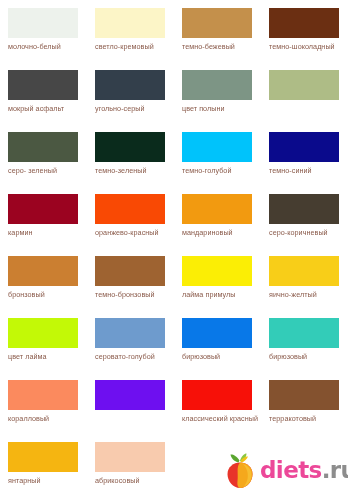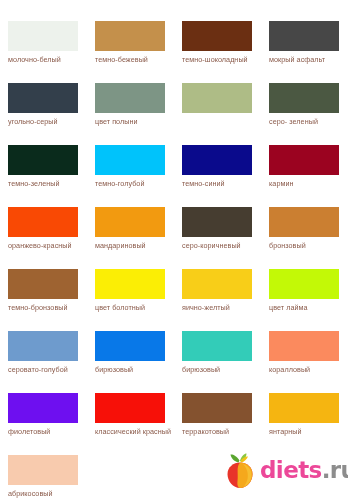--- a/index.html
+++ b/index.html
@@ -25,21 +25,21 @@
     top: 0;
     width: 348px;
     display: flex;
     flex-wrap: wrap;
     align-content: flex-start;
   }
   .swatch-cell {
     width: 87px;
     height: 62px;
     box-sizing: border-box;
-    padding: 21px 0 0 8px;
+    padding: 8px 0 0 8px;
     position: relative;
   }
   .swatch-chip {
     width: 70px;
     height: 30px;
     display: block;
   }
   .swatch-label {
     display: block;
     width: 80px;
@@ -83,20 +83,24 @@
 <body>
 
 <div id="palette-page">
 
   <div class="palette-grid" style="color: rgb(138, 90, 74);">
       <div class="swatch-cell">
         <span class="swatch-chip" style="background: rgb(237, 242, 236);"></span>
         <span class="swatch-label">молочно-белый</span>
       </div>
       <div class="swatch-cell">
+        <span class="swatch-chip" style="background: rgb(252, 245, 199);"></span>
+        <span class="swatch-label">светло-кремовый</span>
+      </div>
+      <div class="swatch-cell">
         <span class="swatch-chip" style="background: rgb(196, 144, 75);"></span>
         <span class="swatch-label">темно-бежевый</span>
       </div>
       <div class="swatch-cell">
         <span class="swatch-chip" style="background: rgb(107, 47, 18);"></span>
         <span class="swatch-label">темно-шоколадный</span>
       </div>
       <div class="swatch-cell">
         <span class="swatch-chip" style="background: rgb(71, 71, 71);"></span>
         <span class="swatch-label">мокрый асфальт</span>
@@ -147,21 +151,21 @@
       <div class="swatch-cell">
         <span class="swatch-chip" style="background: rgb(203, 127, 49);"></span>
         <span class="swatch-label">бронзовый</span>
       </div>
       <div class="swatch-cell">
         <span class="swatch-chip" style="background: rgb(158, 99, 49);"></span>
         <span class="swatch-label">темно-бронзовый</span>
       </div>
       <div class="swatch-cell">
         <span class="swatch-chip" style="background: rgb(251, 238, 5);"></span>
-        <span class="swatch-label">цвет болотный</span>
+        <span class="swatch-label">лайма примулы</span>
       </div>
       <div class="swatch-cell">
         <span class="swatch-chip" style="background: rgb(248, 206, 24);"></span>
         <span class="swatch-label">яично-желтый</span>
       </div>
       <div class="swatch-cell">
         <span class="swatch-chip" style="background: rgb(195, 249, 6);"></span>
         <span class="swatch-label">цвет лайма</span>
       </div>
       <div class="swatch-cell">
@@ -175,21 +179,20 @@
       <div class="swatch-cell">
         <span class="swatch-chip" style="background: rgb(51, 204, 184);"></span>
         <span class="swatch-label">бирюзовый</span>
       </div>
       <div class="swatch-cell">
         <span class="swatch-chip" style="background: rgb(251, 138, 94);"></span>
         <span class="swatch-label">коралловый</span>
       </div>
       <div class="swatch-cell">
         <span class="swatch-chip" style="background: rgb(110, 15, 240);"></span>
-        <span class="swatch-label">фиолетовый</span>
       </div>
       <div class="swatch-cell">
         <span class="swatch-chip" style="background: rgb(247, 16, 8);"></span>
         <span class="swatch-label">классический красный</span>
       </div>
       <div class="swatch-cell">
         <span class="swatch-chip" style="background: rgb(132, 82, 47);"></span>
         <span class="swatch-label">терракотовый</span>
       </div>
       <div class="swatch-cell">

